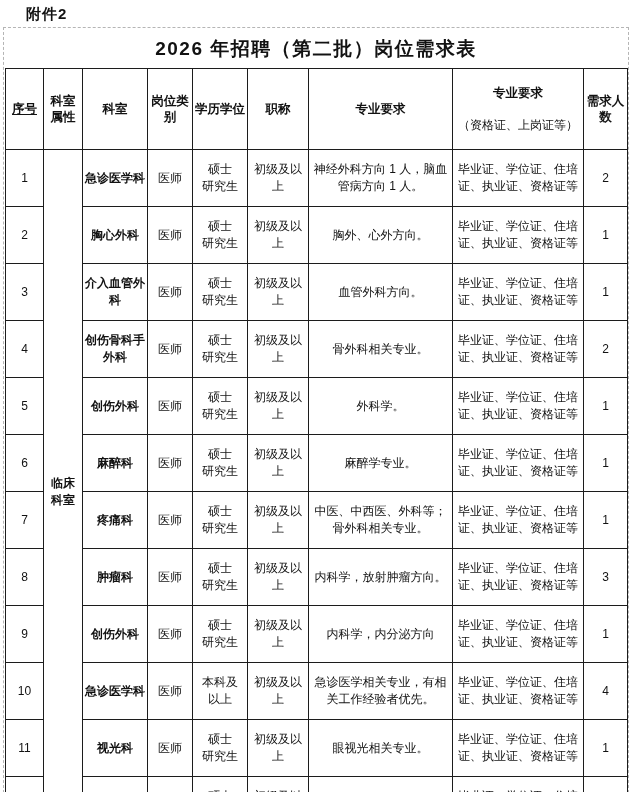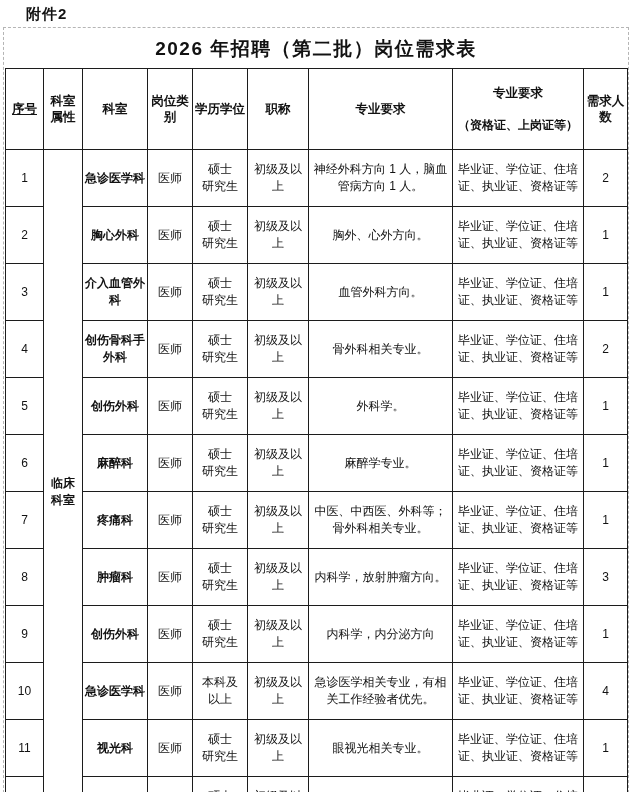--- a/index.html
+++ b/index.html
@@ -33,21 +33,21 @@
   }
   table.req th{font-size:12.5px;font-weight:bold;height:44px;line-height:16px;}
   table.req td{height:56px;}
   .th-no{padding:0 7px;text-decoration:underline;}
   .th-attr{padding:0 2px;margin-top:42px;}
   .th-cat{padding:0 8px;}
   .th-deg{padding:0 10px;}
   .th-cnt{padding:0 8px;}
   .th-major{text-align:left;padding:0 2px 0 5px;}
   .th-qual{padding:0 1px;}
-  .th-qual .sub{font-size:12px;font-weight:bold;}
+  .th-qual .sub{font-size:12px;font-weight:normal;}
   .cell-attr{font-weight:bold;padding:0 2px;}
   .cell-dept{font-weight:bold;padding:0 12px;}
   .cell-major{text-align:left;padding:2px 17px 2px 5px;}
   .cell-qual{text-align:left;padding:2px 8px;line-height:17px;}
 </style>
 </head>
 <body>
 
 <div class="attachment">附件2</div>
 

